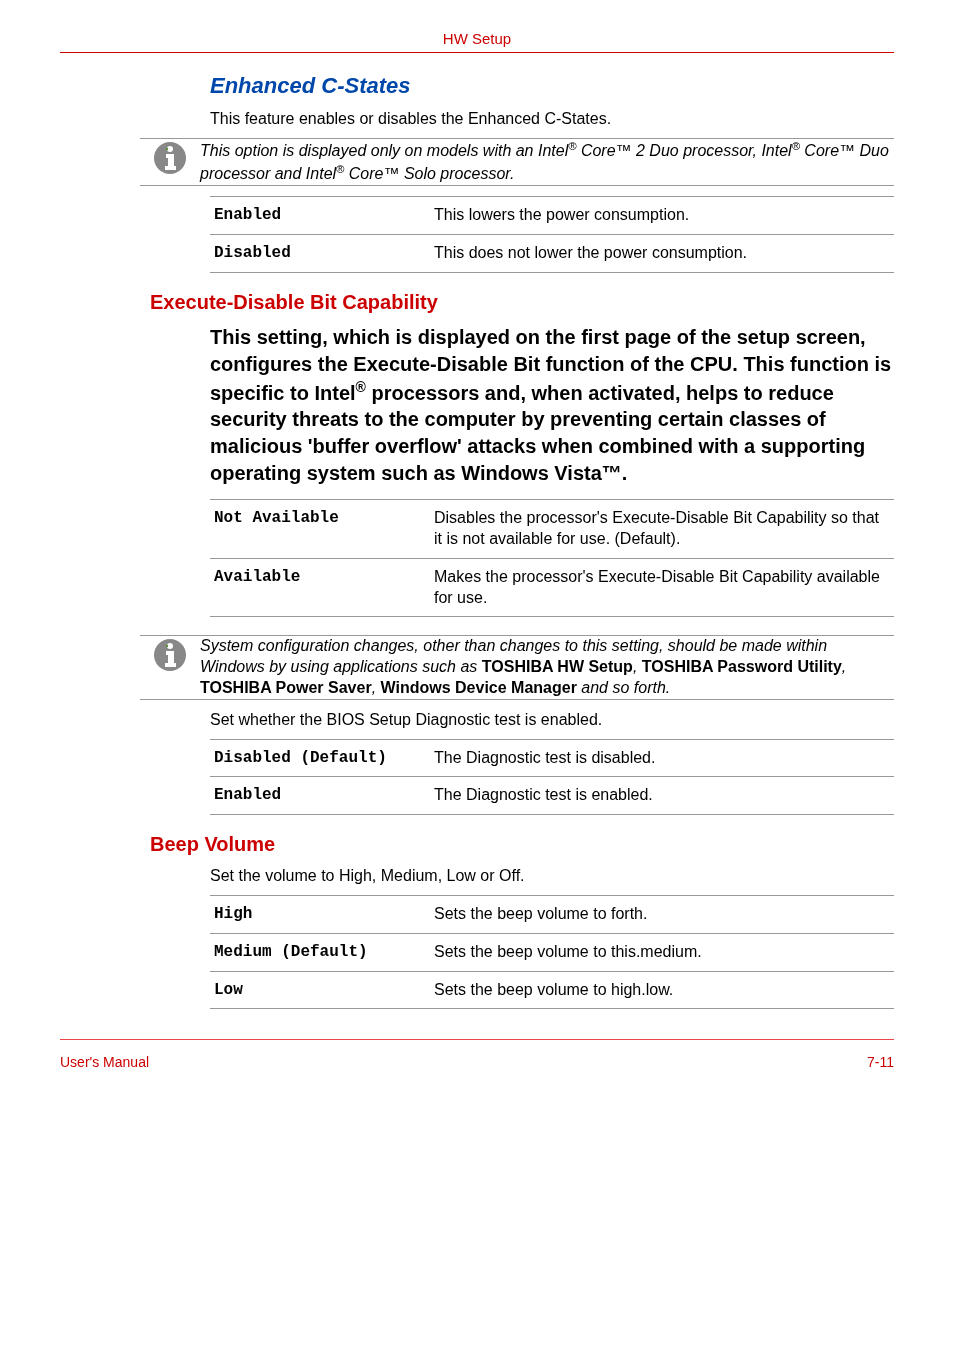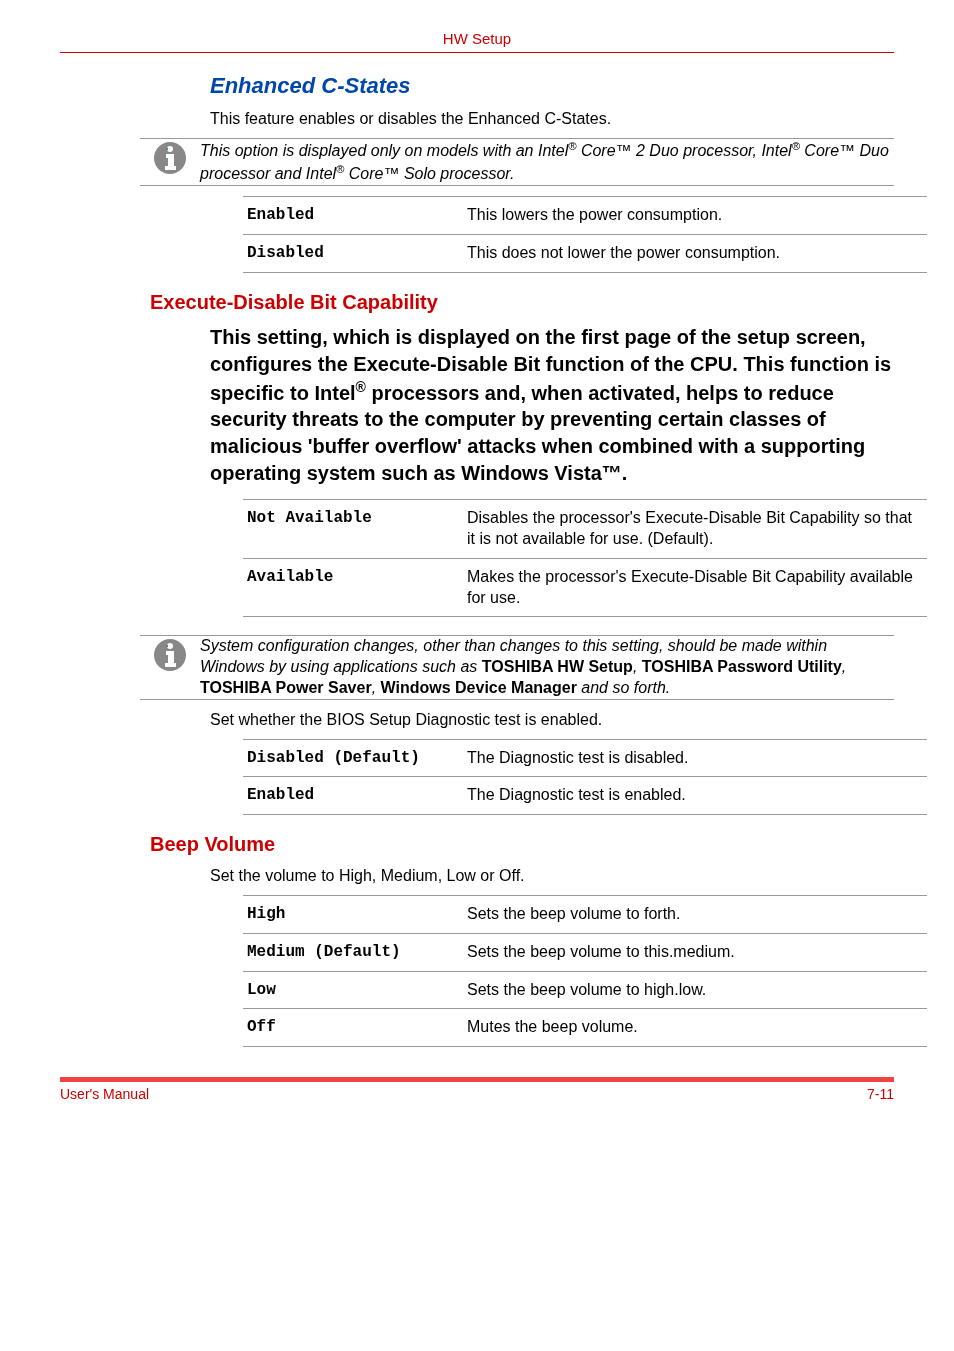--- a/index.html
+++ b/index.html
@@ -62,21 +62,20 @@
       flex: 1;
     }
     .note-text .bold {
       font-weight: bold;
       font-style: normal;
     }
     .settings-table {
       width: 100%;
       border-collapse: collapse;
       margin-bottom: 18px;
-      margin-left: 33px;
     }
     .settings-table td {
       padding: 8px 4px;
       font-size: 16px;
       border-top: 1px solid #999;
       border-bottom: 1px solid #999;
       vertical-align: top;
       line-height: 1.3;
     }
     .settings-table td:first-child {
@@ -99,22 +98,22 @@
     }
     sup {
       font-size: 0.7em;
       vertical-align: super;
     }
     .footer {
       display: flex;
       justify-content: space-between;
       color: #cc0000;
       font-size: 14px;
-      border-top: 5px solid #ef4444;
-      padding-top: 4px;
+      border-top: 1px solid #ef4444;
+      padding-top: 14px;
       margin-top: 30px;
     }
   </style>
 </head>
 <body>
 
 <div class="header-section">HW Setup</div>
 <div class="top-divider"></div>
 
 <div class="content">
@@ -206,24 +205,20 @@
       <td>Sets the beep volume to forth.</td>
     </tr>
     <tr>
       <td>Medium (Default)</td>
       <td>Sets the beep volume to this.medium.</td>
     </tr>
     <tr>
       <td>Low</td>
       <td>Sets the beep volume to high.low.</td>
     </tr>
-    <tr>
-      <td>Off</td>
-      <td>Mutes the beep volume.</td>
-    </tr>
   </tbody>
     </table>
 
 </div>
 
 <div class="footer">
   <span>User's Manual</span>
   <span>7-11</span>
 </div>
 

